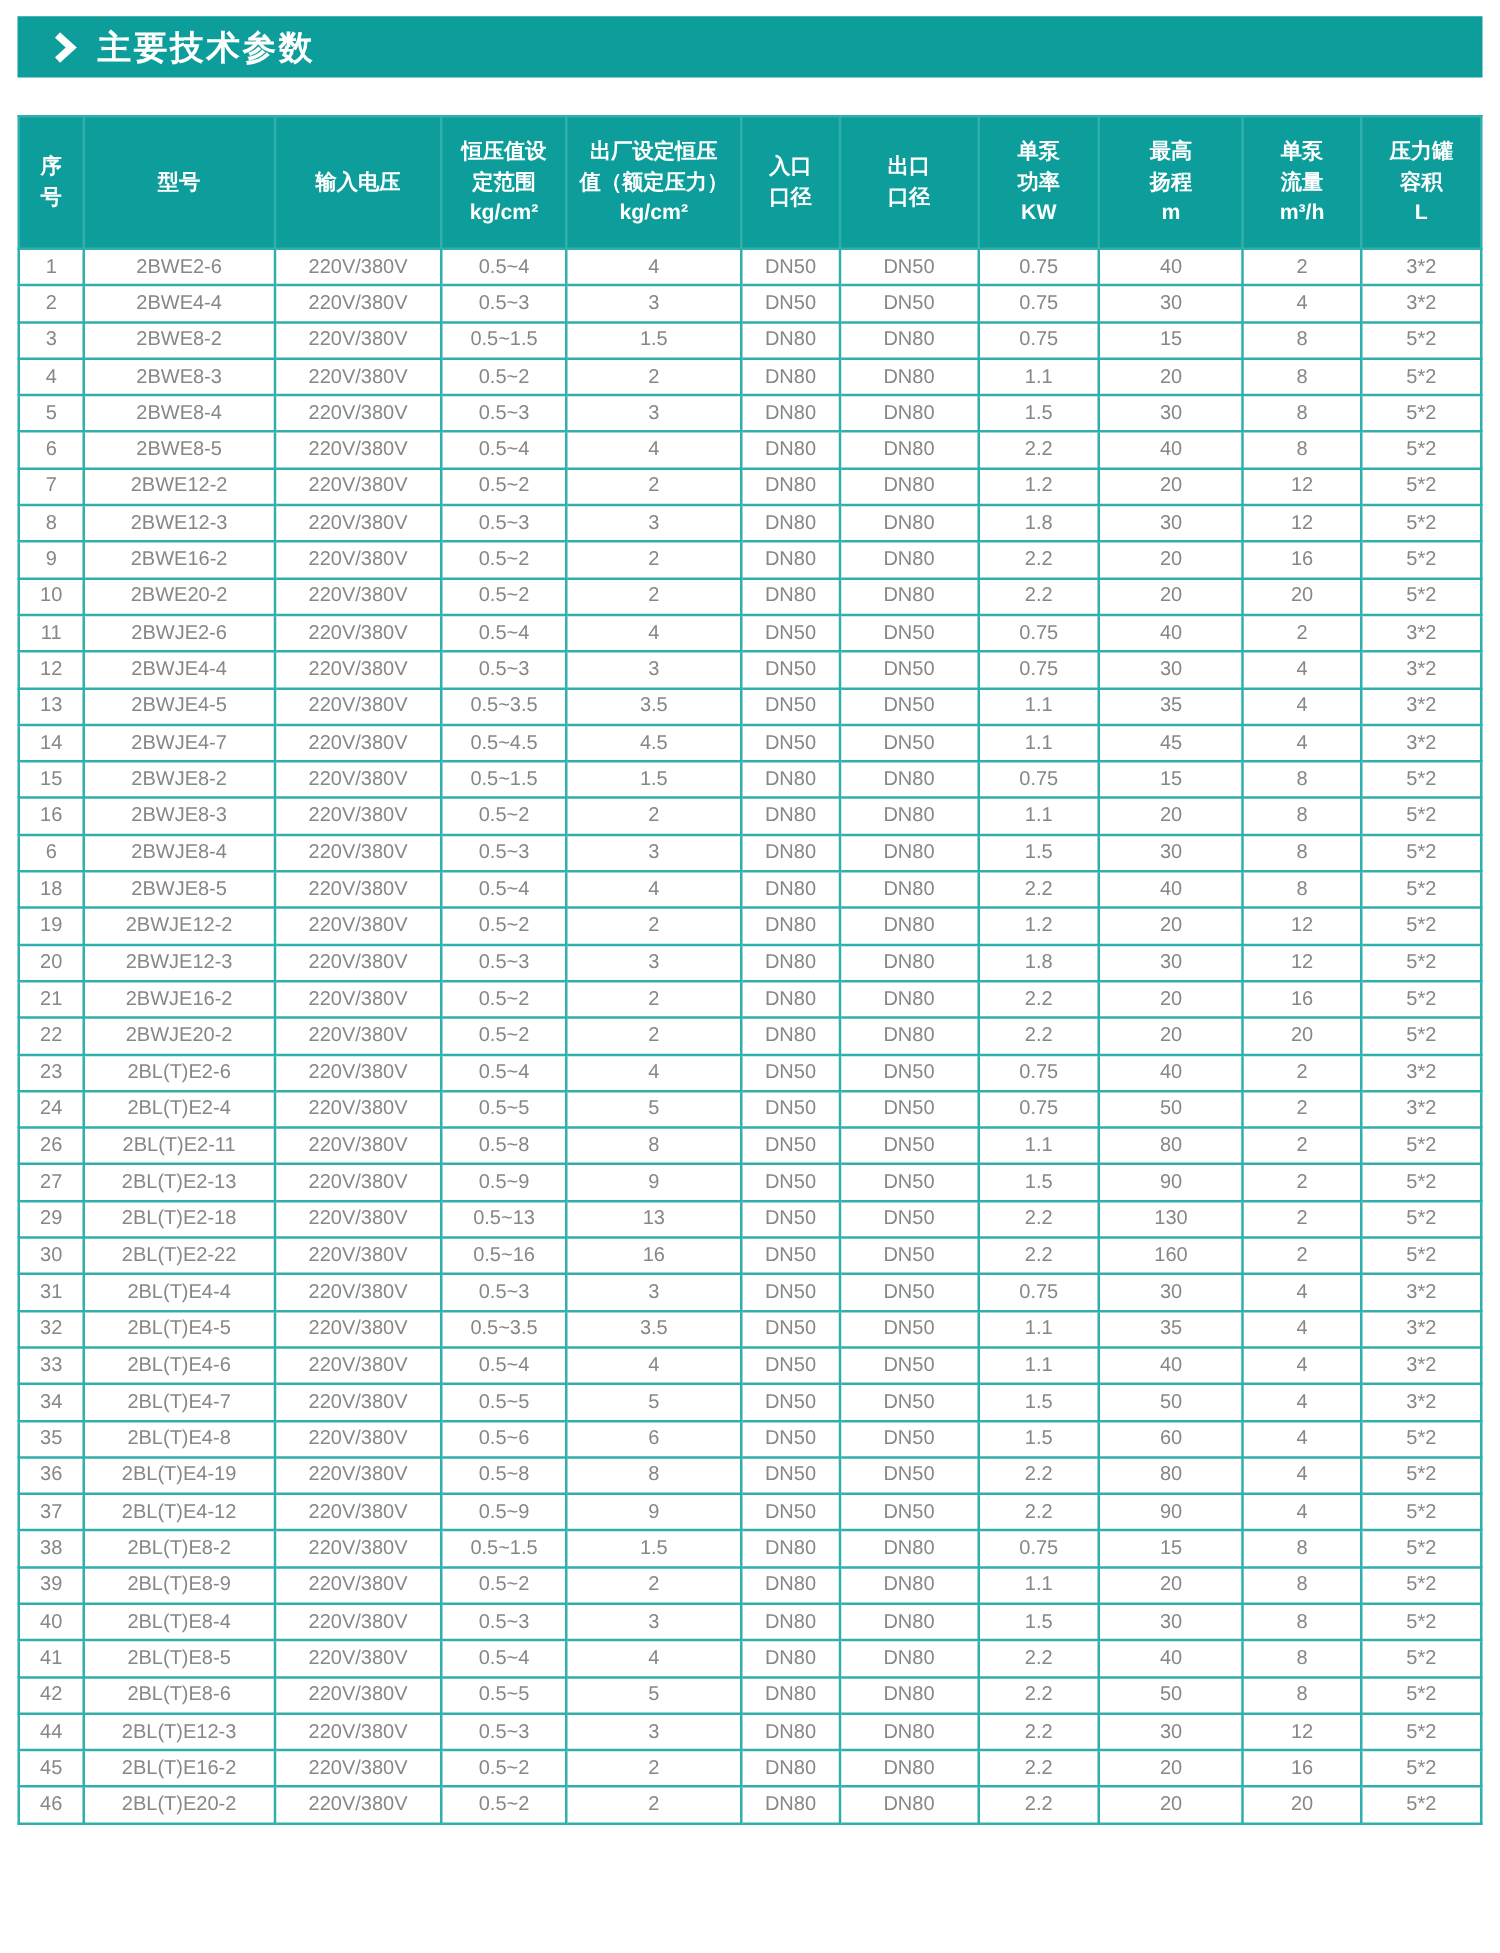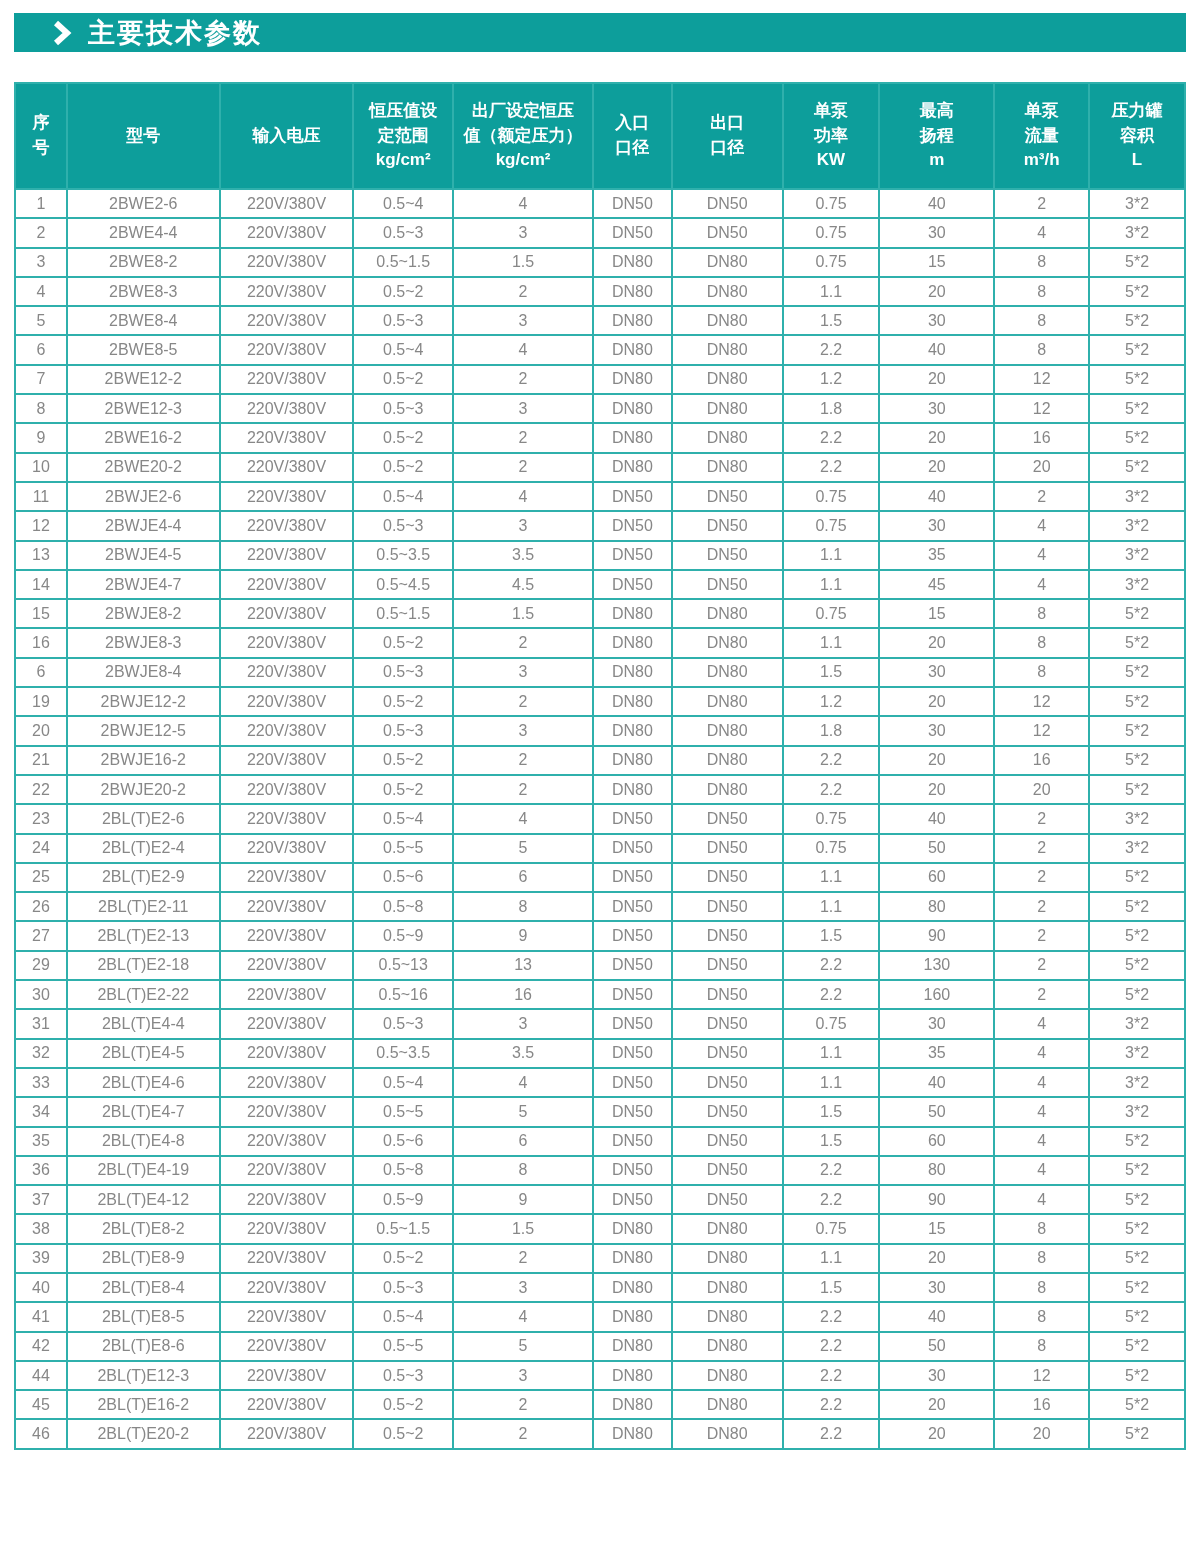--- a/index.html
+++ b/index.html
@@ -10,25 +10,25 @@
   }
   .page {
     width: 1200px;
     height: 1562px;
     background: #ffffff;
     box-sizing: border-box;
     padding: 13px 14px 0 14px;
   }
   .title-bar {
     width: 1172px;
-    height: 39px;
+    height: 49px;
     background: #0d9e9b;
     display: flex;
     align-items: center;
-    padding-left: 38px;
+    padding-left: 28px;
     box-sizing: border-box;
     gap: 16px;
   }
   .title-bar .chevron {
     display: inline-flex;
     align-items: center;
   }
   .title-bar .title-text {
     color: #ffffff;
     font-size: 27px;
@@ -341,35 +341,48 @@
           <td>0.5~3</td>
           <td>3</td>
           <td>DN80</td>
           <td>DN80</td>
           <td>1.5</td>
           <td>30</td>
           <td>8</td>
           <td>5*2</td>
         </tr>
         <tr>
+          <td>18</td>
+          <td>2BWJE8-5</td>
+          <td>220V/380V</td>
+          <td>0.5~4</td>
+          <td>4</td>
+          <td>DN80</td>
+          <td>DN80</td>
+          <td>2.2</td>
+          <td>40</td>
+          <td>8</td>
+          <td>5*2</td>
+        </tr>
+        <tr>
           <td>19</td>
           <td>2BWJE12-2</td>
           <td>220V/380V</td>
           <td>0.5~2</td>
           <td>2</td>
           <td>DN80</td>
           <td>DN80</td>
           <td>1.2</td>
           <td>20</td>
           <td>12</td>
           <td>5*2</td>
         </tr>
         <tr>
           <td>20</td>
-          <td>2BWJE12-5</td>
+          <td>2BWJE12-3</td>
           <td>220V/380V</td>
           <td>0.5~3</td>
           <td>3</td>
           <td>DN80</td>
           <td>DN80</td>
           <td>1.8</td>
           <td>30</td>
           <td>12</td>
           <td>5*2</td>
         </tr>
@@ -417,33 +430,20 @@
           <td>2BL(T)E2-4</td>
           <td>220V/380V</td>
           <td>0.5~5</td>
           <td>5</td>
           <td>DN50</td>
           <td>DN50</td>
           <td>0.75</td>
           <td>50</td>
           <td>2</td>
           <td>3*2</td>
-        </tr>
-        <tr>
-          <td>25</td>
-          <td>2BL(T)E2-9</td>
-          <td>220V/380V</td>
-          <td>0.5~6</td>
-          <td>6</td>
-          <td>DN50</td>
-          <td>DN50</td>
-          <td>1.1</td>
-          <td>60</td>
-          <td>2</td>
-          <td>5*2</td>
         </tr>
         <tr>
           <td>26</td>
           <td>2BL(T)E2-11</td>
           <td>220V/380V</td>
           <td>0.5~8</td>
           <td>8</td>
           <td>DN50</td>
           <td>DN50</td>
           <td>1.1</td>

